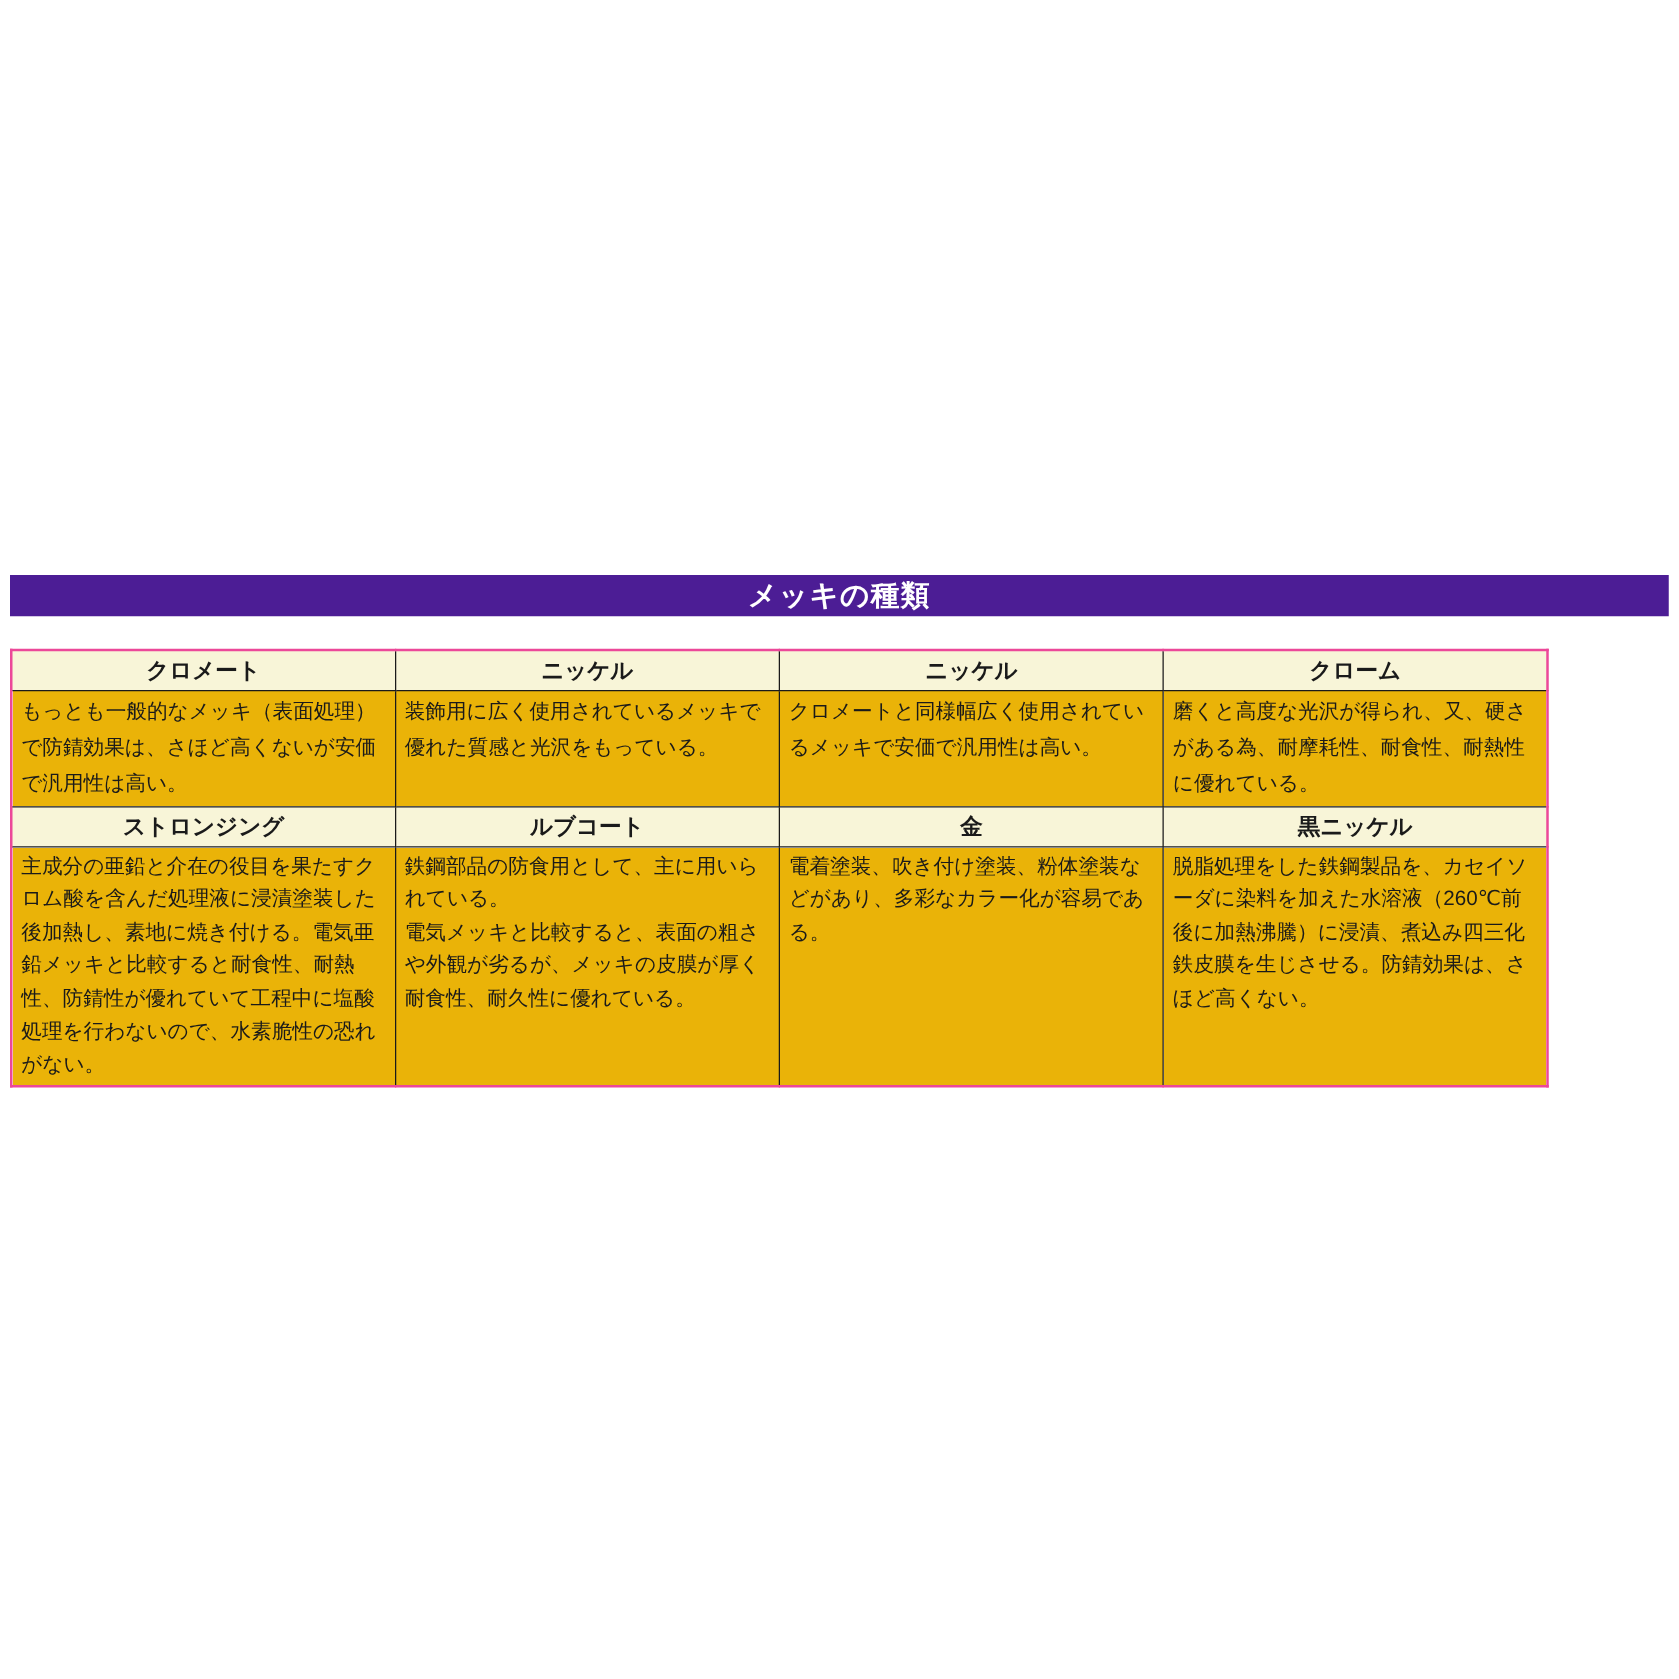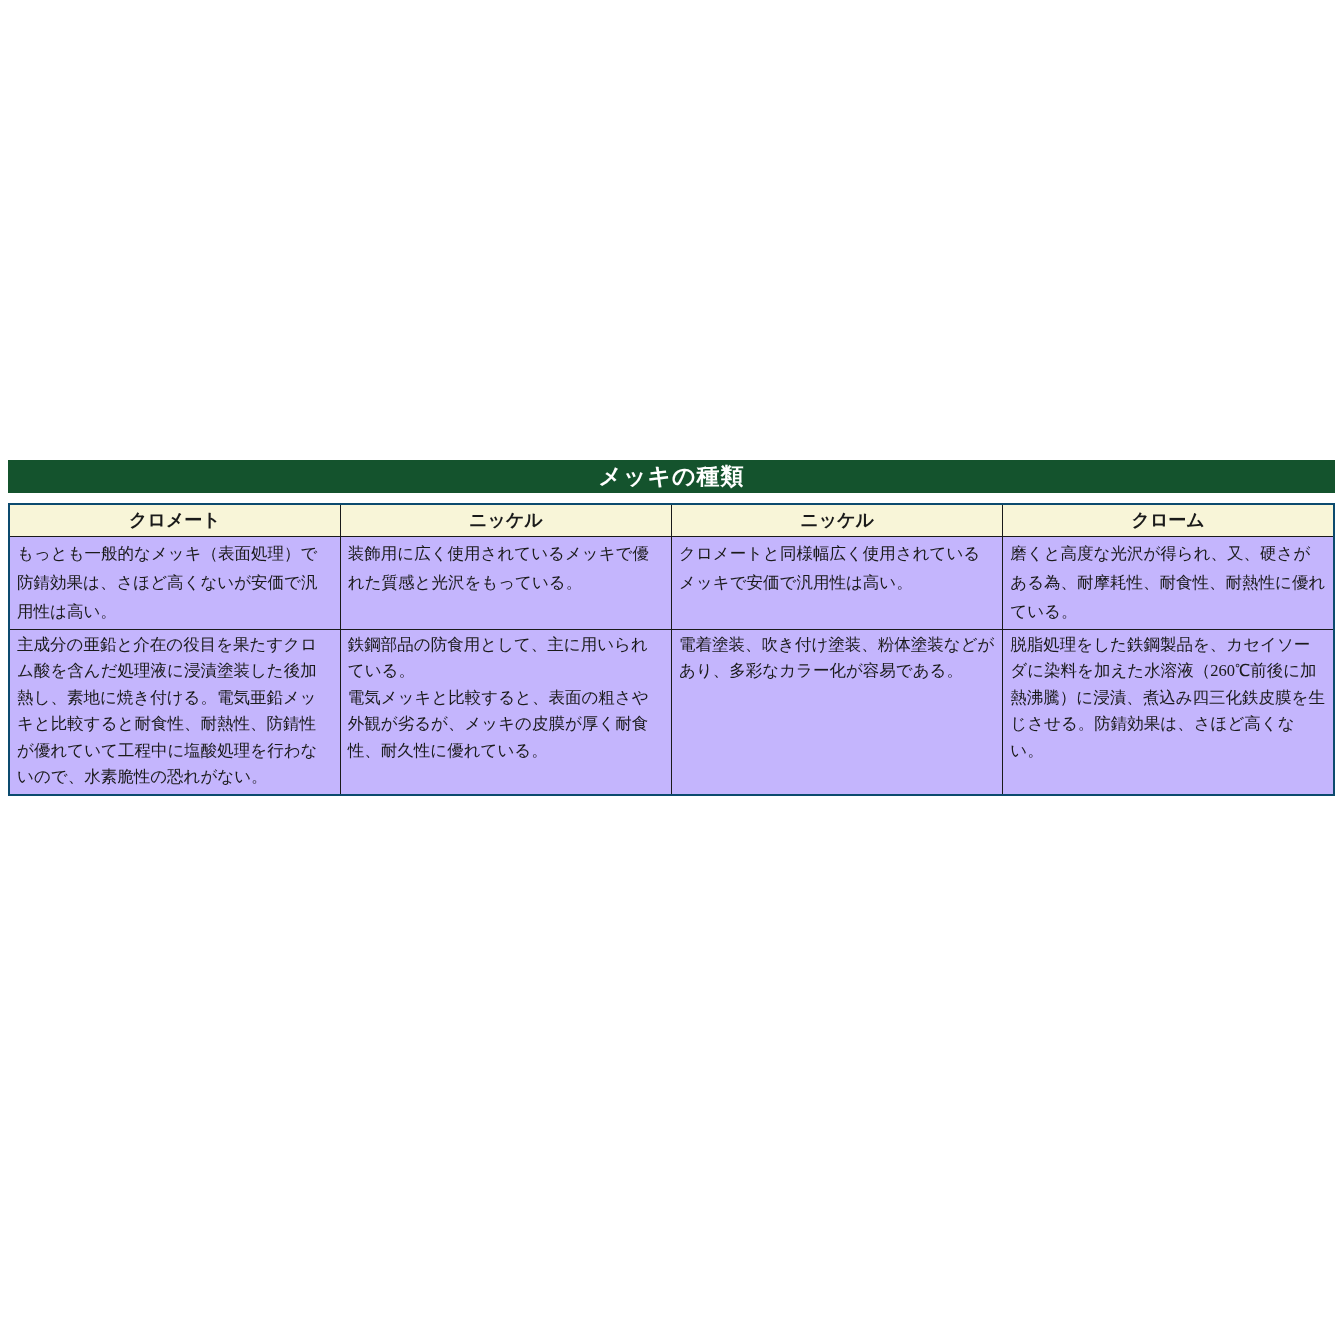--- a/index.html
+++ b/index.html
@@ -12,63 +12,62 @@
     -webkit-font-smoothing: antialiased;
   }
   .content {
     position: absolute;
     left: 8px;
     top: 460px;
     width: 1327px;
   }
   .title-bar {
     height: 33px;
-    background: #14532d;
+    background: #4c1d95;
     display: flex;
     align-items: center;
     justify-content: center;
   }
   .title-bar .title-text {
     color: #ffffff;
     font-size: 23px;
     font-weight: bold;
     letter-spacing: 1px;
     line-height: 1;
   }
   table.plating {
-    margin-top: 10px;
-    width: 1327px;
+    margin-top: 26px;
+    width: 1231px;
     border-collapse: collapse;
     table-layout: fixed;
-    border: 2px solid #0c4a6e;
+    border: 2px solid #ec4899;
   }
   table.plating td {
     border: 1px solid #1a1a1a;
     box-sizing: border-box;
     color: #1a1a1a;
   }
   td.hdr {
     background: #f8f5d8;
     height: 32px;
     text-align: center;
     vertical-align: middle;
     font-size: 18px;
     font-weight: bold;
     padding: 0 4px;
   }
   td.desc {
-    background: #c4b5fd;
+    background: #eab308;
     vertical-align: top;
     text-align: left;
     font-size: 16.5px;
     line-height: 29px;
     padding: 2px 7px 3px 7px;
     white-space: pre-line;
     overflow: hidden;
-    font-family: Liberation Serif, serif;
   }
   tr.d1 td.desc { height: 62px; }
   tr.d2 td.desc { height: 89px; }
   tr.d3 td.desc { height: 133px; line-height: 26.5px; }
 </style>
 </head>
 <body>
 
 <div class="content">
 
@@ -83,20 +82,26 @@
         <td class="hdr">ニッケル</td>
         <td class="hdr">ニッケル</td>
         <td class="hdr">クローム</td>
       </tr>
       <tr class="d1">
         <td class="desc">もっとも一般的なメッキ（表面処理）で防錆効果は、さほど高くないが安価で汎用性は高い。</td>
         <td class="desc">装飾用に広く使用されているメッキで優れた質感と光沢をもっている。</td>
         <td class="desc">クロメートと同様幅広く使用されているメッキで安価で汎用性は高い。</td>
         <td class="desc">磨くと高度な光沢が得られ、又、硬さがある為、耐摩耗性、耐食性、耐熱性に優れている。</td>
       </tr>
+      <tr>
+        <td class="hdr">ストロンジング</td>
+        <td class="hdr">ルブコート</td>
+        <td class="hdr">金</td>
+        <td class="hdr">黒ニッケル</td>
+      </tr>
       <tr class="d3">
         <td class="desc">主成分の亜鉛と介在の役目を果たすクロム酸を含んだ処理液に浸漬塗装した後加熱し、素地に焼き付ける。電気亜鉛メッキと比較すると耐食性、耐熱性、防錆性が優れていて工程中に塩酸処理を行わないので、水素脆性の恐れがない。</td>
         <td class="desc">鉄鋼部品の防食用として、主に用いられている。
 電気メッキと比較すると、表面の粗さや外観が劣るが、メッキの皮膜が厚く耐食性、耐久性に優れている。</td>
         <td class="desc">電着塗装、吹き付け塗装、粉体塗装などがあり、多彩なカラー化が容易である。</td>
         <td class="desc">脱脂処理をした鉄鋼製品を、カセイソーダに染料を加えた水溶液（260℃前後に加熱沸騰）に浸漬、煮込み四三化鉄皮膜を生じさせる。防錆効果は、さほど高くない。</td>
       </tr>
     </tbody>
   </table>
 

